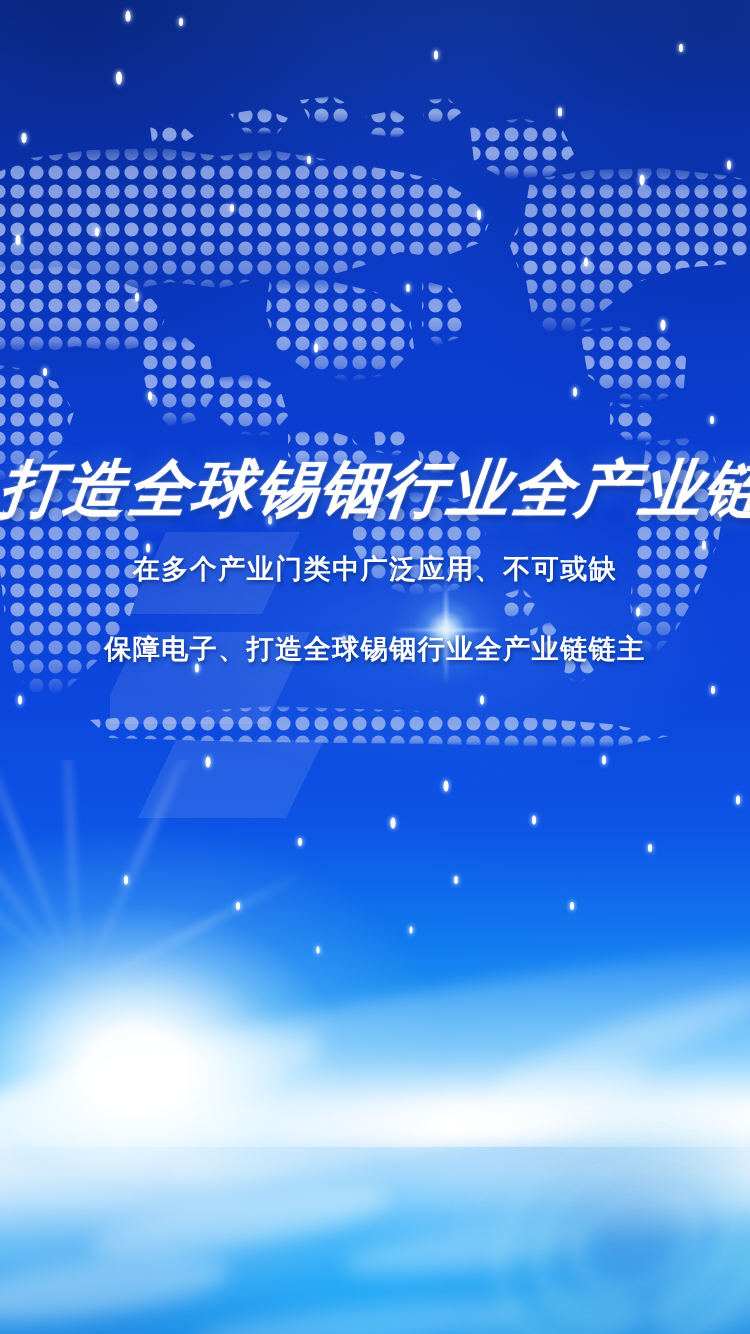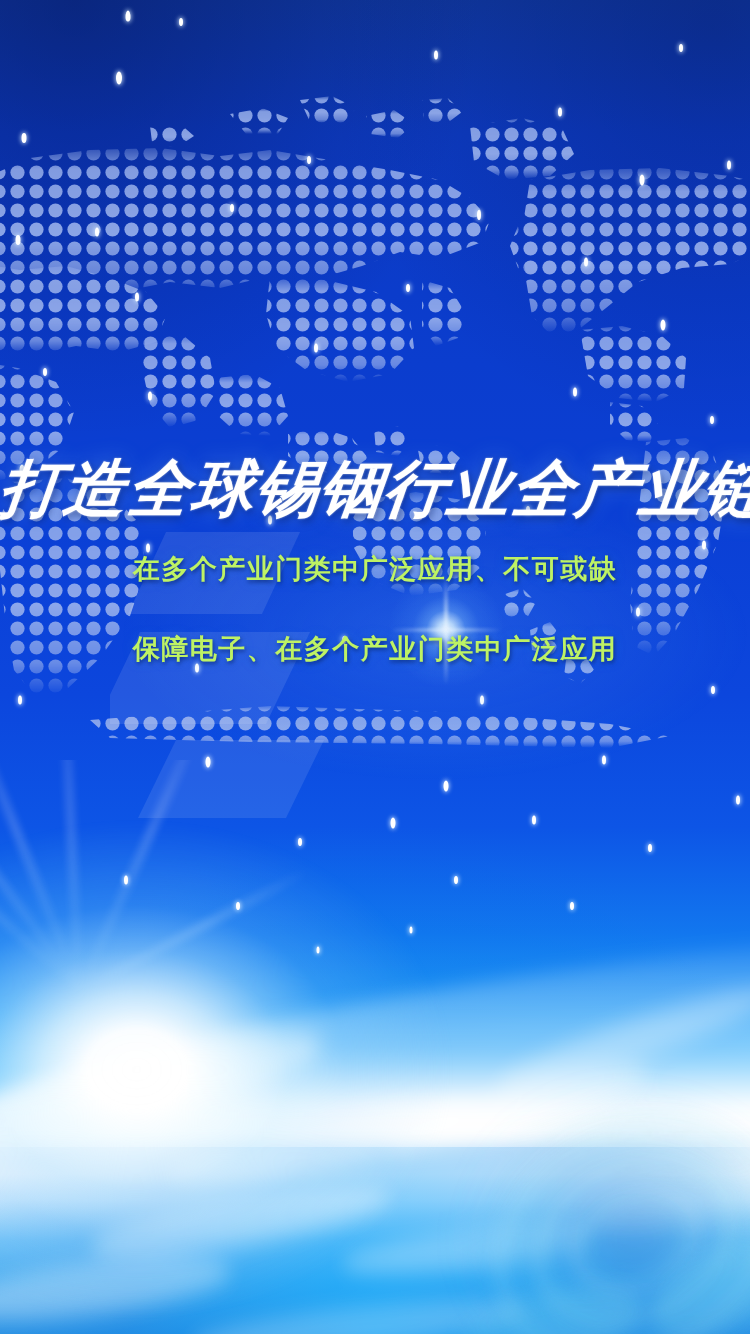--- a/index.html
+++ b/index.html
@@ -194,21 +194,21 @@
 
   .sub-list {
     position: absolute;
     top: 556px;
     left: 0;
     width: 100%;
   }
   .sub-line {
     width: 100%;
     text-align: center;
-    color: #bef264;
+    color: #ffffff;
     font-size: 27px;
     font-weight: 700;
     letter-spacing: 1.5px;
     line-height: 1;
     white-space: nowrap;
     text-shadow:
       1px 2px 4px rgba(6,28,96,0.70),
       0 0 12px rgba(40,120,220,0.45);
   }
   .sub-line.l1 { margin-bottom: 0; height: 80px; }
@@ -455,18 +455,18 @@
   </div>
 
   <div class="text-haze"></div>
 
   <div class="content">
 
     <h1 class="headline">打造全球锡铟行业全产业链链主</h1>
 
     <div class="sub-list">
       <div class="sub-line l1">在多个产业门类中广泛应用、不可或缺</div>
-      <div class="sub-line l2">保障电子、在多个产业门类中广泛应用</div>
+      <div class="sub-line l2">保障电子、打造全球锡铟行业全产业链链主</div>
     </div>
 
   </div>
 
 </div>
 
 </body></html>

